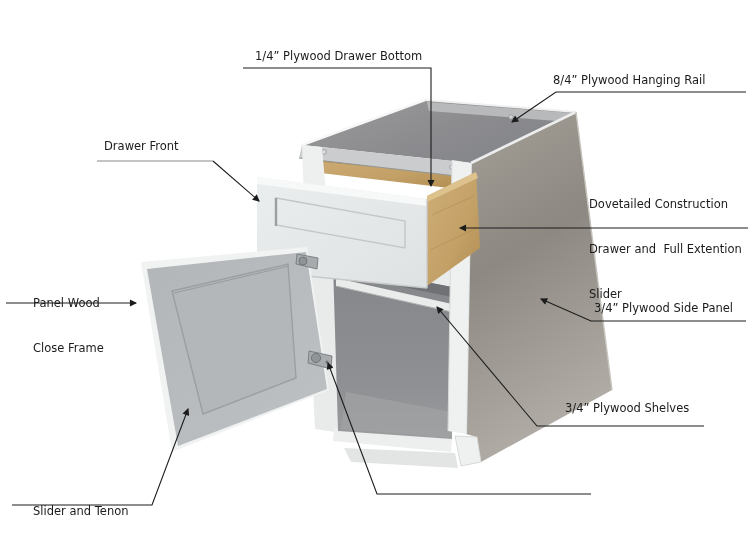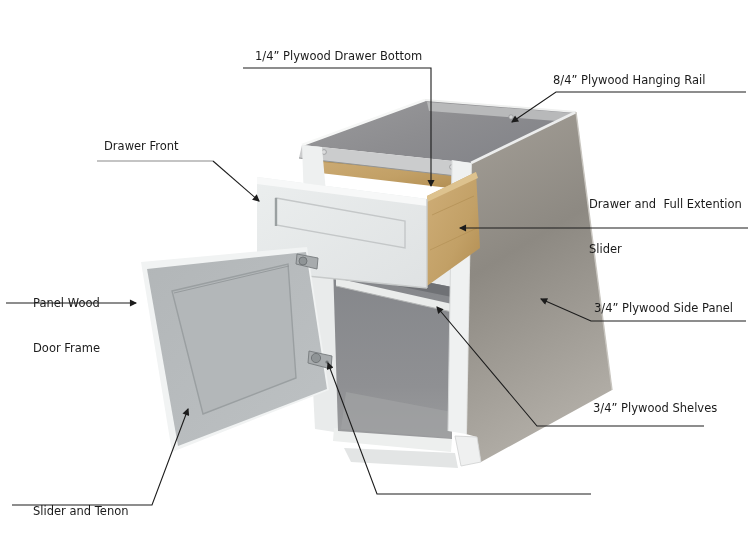--- a/index.html
+++ b/index.html
@@ -138,32 +138,33 @@
     </g>
   </svg>
 
   <div class="lbl" style="left:255px;top:49px;">1/4” Plywood Drawer Bottom</div>
 
   <div class="lbl" style="left:553px;top:73px;">8/4” Plywood Hanging Rail</div>
 
   <div class="lbl" style="left:104px;top:139px;text-align:right;">Drawer Front</div>
 
   <div class="lbl" style="left:589px;top:167px;">
+    <span>Dovetailed Construction</span>
     <span>Drawer and  Full Extention</span>
     <span>Slider</span>
   </div>
 
   <div class="lbl" style="left:33px;top:266px;">
     <span>Panel Wood</span>
-    <span>Door Frame</span>
+    <span>Close Frame</span>
   </div>
 
   <div class="lbl" style="left:594px;top:301px;">3/4” Plywood Side Panel</div>
 
-  <div class="lbl" style="left:565px;top:401px;margin-left:28px;">3/4” Plywood Shelves</div>
+  <div class="lbl" style="left:565px;top:401px;">3/4” Plywood Shelves</div>
 
   <div class="lbl" style="left:33px;top:474px;">
     <span>Slider and Tenon</span>
     <span>Construction</span>
   </div>
 
 
 </div>
 
 </body></html>

